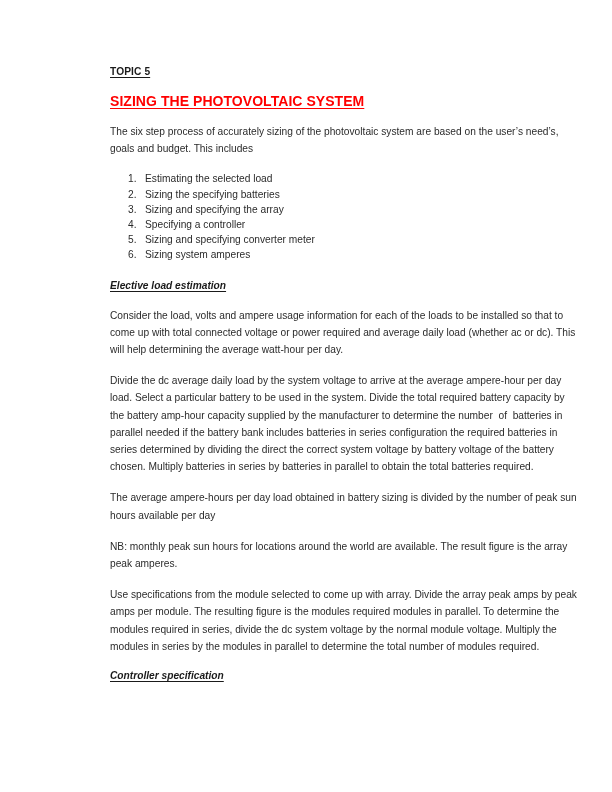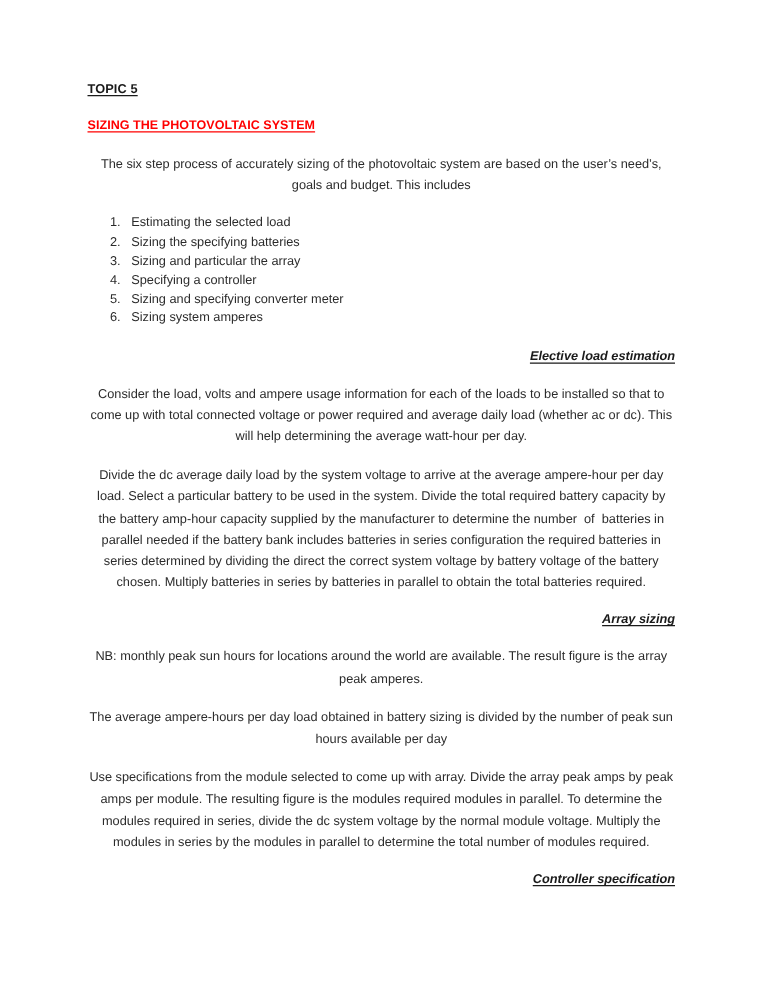--- a/index.html
+++ b/index.html
@@ -15,66 +15,65 @@
     font-family: "Liberation Sans", sans-serif;
     color: #2b2b2b;
     -webkit-font-smoothing: antialiased;
   }
   .page {
     position: relative;
     width: 612px;
     height: 640px;
     background: #ffffff;
     box-sizing: border-box;
-    padding: 65px 72px 0 70px;
+    padding: 65px 72px 0 110px;
   }
   .doc-body {
     width: 470px;
   }
 
   
   .h-topic {
     font-size: 10.2px;
     font-weight: bold;
     color: #1a1a1a;
     text-decoration: underline;
     text-underline-offset: 2px;
     letter-spacing: 0.1px;
     margin: 0 0 14.5px 0;
     line-height: 14px;
   }
   .h-red {
-    font-size: 10px;
+    font-size: 14px;
     font-weight: bold;
     color: #ff0000;
     text-decoration: underline;
     text-underline-offset: 2px;
     letter-spacing: 0.05px;
     margin: 0 0 15.5px 0;
     line-height: 14px;
   }
   .h-sub {
     font-size: 10.2px;
     font-weight: bold;
     font-style: italic;
     color: #1a1a1a;
     text-decoration: underline;
     text-underline-offset: 2px;
     margin: 0 0 14px 0;
     line-height: 14px;
-    text-align: right;
   }
 
   
   p.para {
     font-size: 10.2px;
     line-height: 17.2px;
     color: #2b2b2b;
     margin: 0 0 14px 0;
-    text-align: center;
+    text-align: left;
     white-space: pre-wrap;
   }
   p.para.gap-lg {
   }
 
   
   ol.steps {
     margin: 0 0 16px 0;
     padding: 0;
     list-style: none;
@@ -110,42 +109,41 @@
       <li>
         <span class="num">1.</span>
         <span>Estimating the selected load</span>
       </li>
       <li>
         <span class="num">2.</span>
         <span>Sizing the specifying batteries</span>
       </li>
       <li>
         <span class="num">3.</span>
-        <span>Sizing and particular the array</span>
+        <span>Sizing and specifying the array</span>
       </li>
       <li>
         <span class="num">4.</span>
         <span>Specifying a controller</span>
       </li>
       <li>
         <span class="num">5.</span>
         <span>Sizing and specifying converter meter</span>
       </li>
       <li>
         <span class="num">6.</span>
         <span>Sizing system amperes</span>
       </li>
     </ol>
 
     <div class="h-sub">Elective load estimation</div>
     <p class="para">Consider the load, volts and ampere usage information for each of the loads to be installed so that to come up with total connected voltage or power required and average daily load (whether ac or dc). This will help determining the average watt-hour per day.</p>
 
     <p class="para gap-lg">Divide the dc average daily load by the system voltage to arrive at the average ampere-hour per day load. Select a particular battery to be used in the system. Divide the total required battery capacity by the battery amp-hour capacity supplied by the manufacturer to determine the number  of  batteries in parallel needed if the battery bank includes batteries in series configuration the required batteries in series determined by dividing the direct the correct system voltage by battery voltage of the battery chosen. Multiply batteries in series by batteries in parallel to obtain the total batteries required.</p>
 
-    <div class="h-sub">Array sizing</div>
+    <p class="para">The average ampere-hours per day load obtained in battery sizing is divided by the number of peak sun hours available per day</p>
     <p class="para">NB: monthly peak sun hours for locations around the world are available. The result figure is the array peak amperes.</p>
-    <p class="para">The average ampere-hours per day load obtained in battery sizing is divided by the number of peak sun hours available per day</p>
     <p class="para">Use specifications from the module selected to come up with array. Divide the array peak amps by peak amps per module. The resulting figure is the modules required modules in parallel. To determine the modules required in series, divide the dc system voltage by the normal module voltage. Multiply the modules in series by the modules in parallel to determine the total number of modules required.</p>
 
     <div class="h-sub">Controller specification</div>
 
   </div>
 </div>
 
 </body></html>

